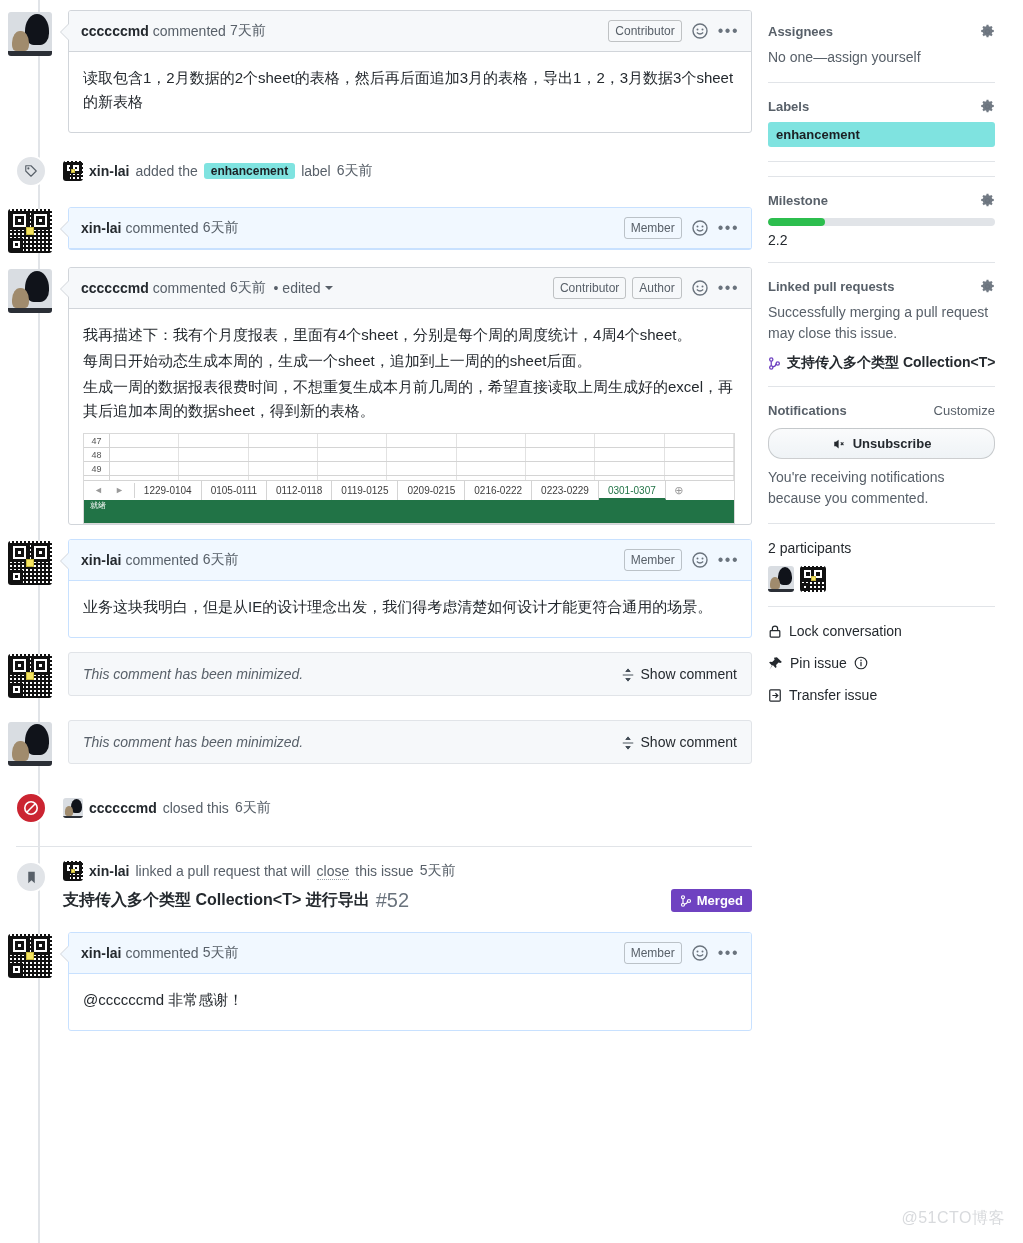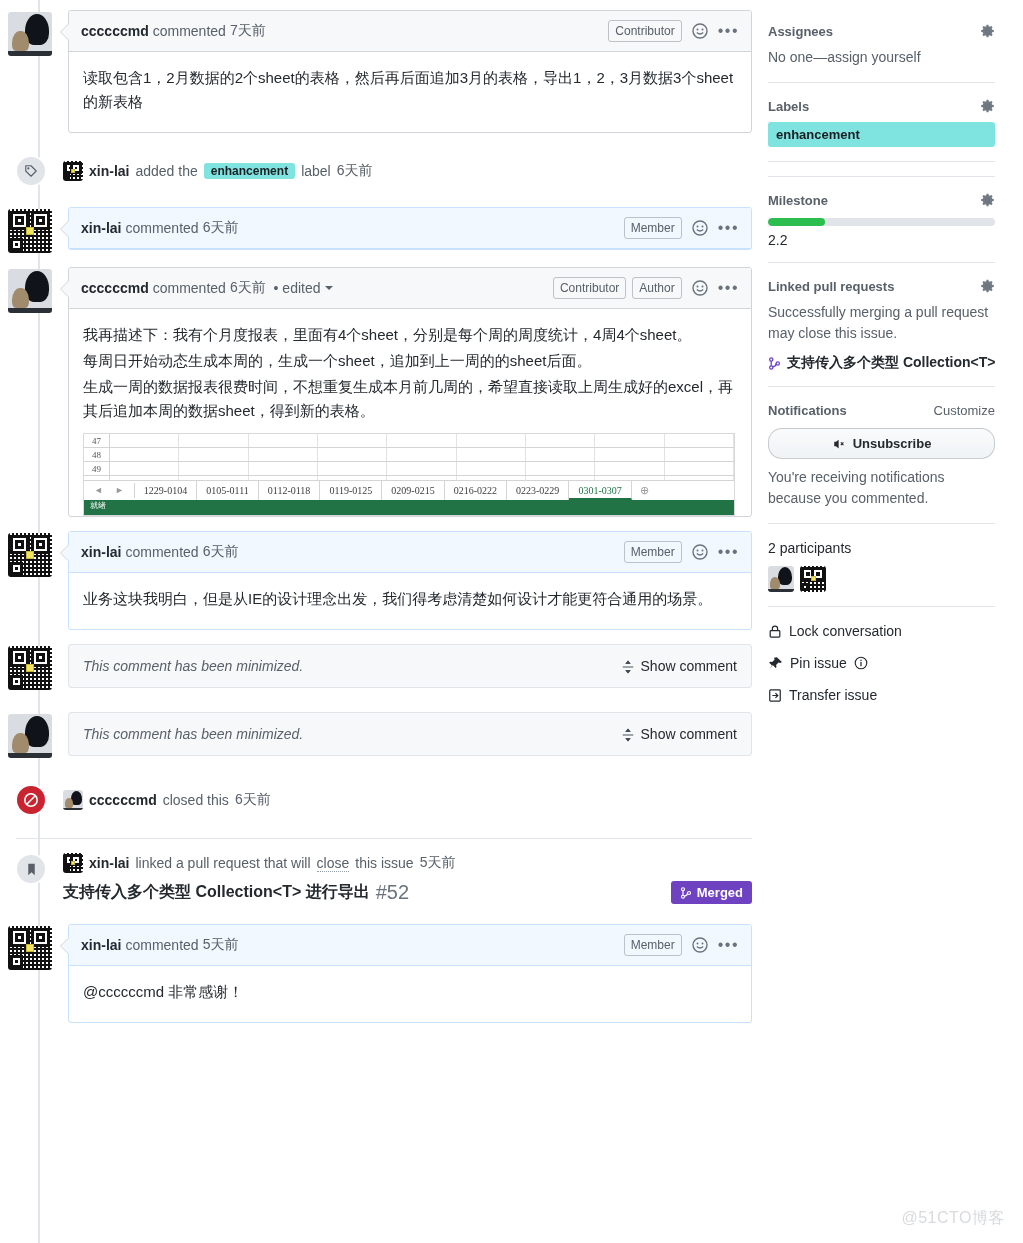--- a/index.html
+++ b/index.html
@@ -142,38 +142,38 @@
   .pr-title { font-size:16px; font-weight:bold; color:#24292e; }
   .pr-num { font-size:20px; color:#6a737d; font-weight:normal; margin-left:6px; }
   .merged-badge {
     margin-left:auto; background:#6f42c1; color:#fff; border-radius:3px;
     padding:4px 9px; font-size:13px; font-weight:bold; display:flex; align-items:center; gap:5px;
   }
 
   
   .excel {
     margin-top:10px; border:1px solid #d9d9d9; background:#15803d;
-    width:652px; font-family:Liberation Serif, serif; font-size:10px; color:#444;
+    width:652px; font-family:Liberation Sans, sans-serif; font-size:10px; color:#444;
   }
   .xl-grid { position:relative; height:46px; overflow:hidden; background:#fff; }
   .xl-rowline { display:flex; height:14px; border-bottom:1px solid #d4d4d4; }
   .xl-rowhdr { width:26px; flex:0 0 26px; border-right:1px solid #d4d4d4;
     font-size:9px; color:#555; text-align:center; line-height:14px; background:#fff; }
   .xl-cells { flex:1 1 auto; display:flex; }
   .xl-cell { flex:1 1 0; border-right:1px solid #e2e2e2; }
   .xl-tabs { display:flex; align-items:stretch; height:20px; border-top:1px solid #d4d4d4; background:#fff; }
   .xl-nav { display:flex; align-items:center; gap:12px; padding:0 10px; color:#9a9a9a; font-size:9px; }
   .xl-sep { width:1px; background:#d4d4d4; margin:2px 0; }
   .xl-tab {
     padding:0 9px; line-height:20px; font-size:10px; color:#3c3c3c;
     border-right:1px solid #d4d4d4; white-space:nowrap;
   }
   .xl-tab.active { background:#fff; color:#217346; border-bottom:2px solid #217346; font-weight:normal; }
   .xl-plus { width:26px; display:flex; align-items:center; justify-content:center; color:#9a9a9a; font-size:11px; }
-  .xl-status { height:15px; background:#217346; color:#fff; font-size:8px; padding:0 6px; line-height:11px; }
+  .xl-status { height:23px; background:#217346; color:#fff; font-size:8px; padding:0 6px; line-height:11px; }
 
   
   .side-sec { padding:2px 0 0 0; }
   .side-hr { border-top:1px solid #e1e4e8; margin:14px 0; }
   .side-head { display:flex; align-items:center; }
   .side-title { font-size:13px; font-weight:bold; color:#586069; }
   .side-gear { margin-left:auto; color:#6a737d; display:flex; }
   .side-text { color:#586069; font-size:14px; margin-top:8px; line-height:1.5; }
   .side-value { color:#24292e; font-size:14px; margin-top:6px; }
   .enh-label {

